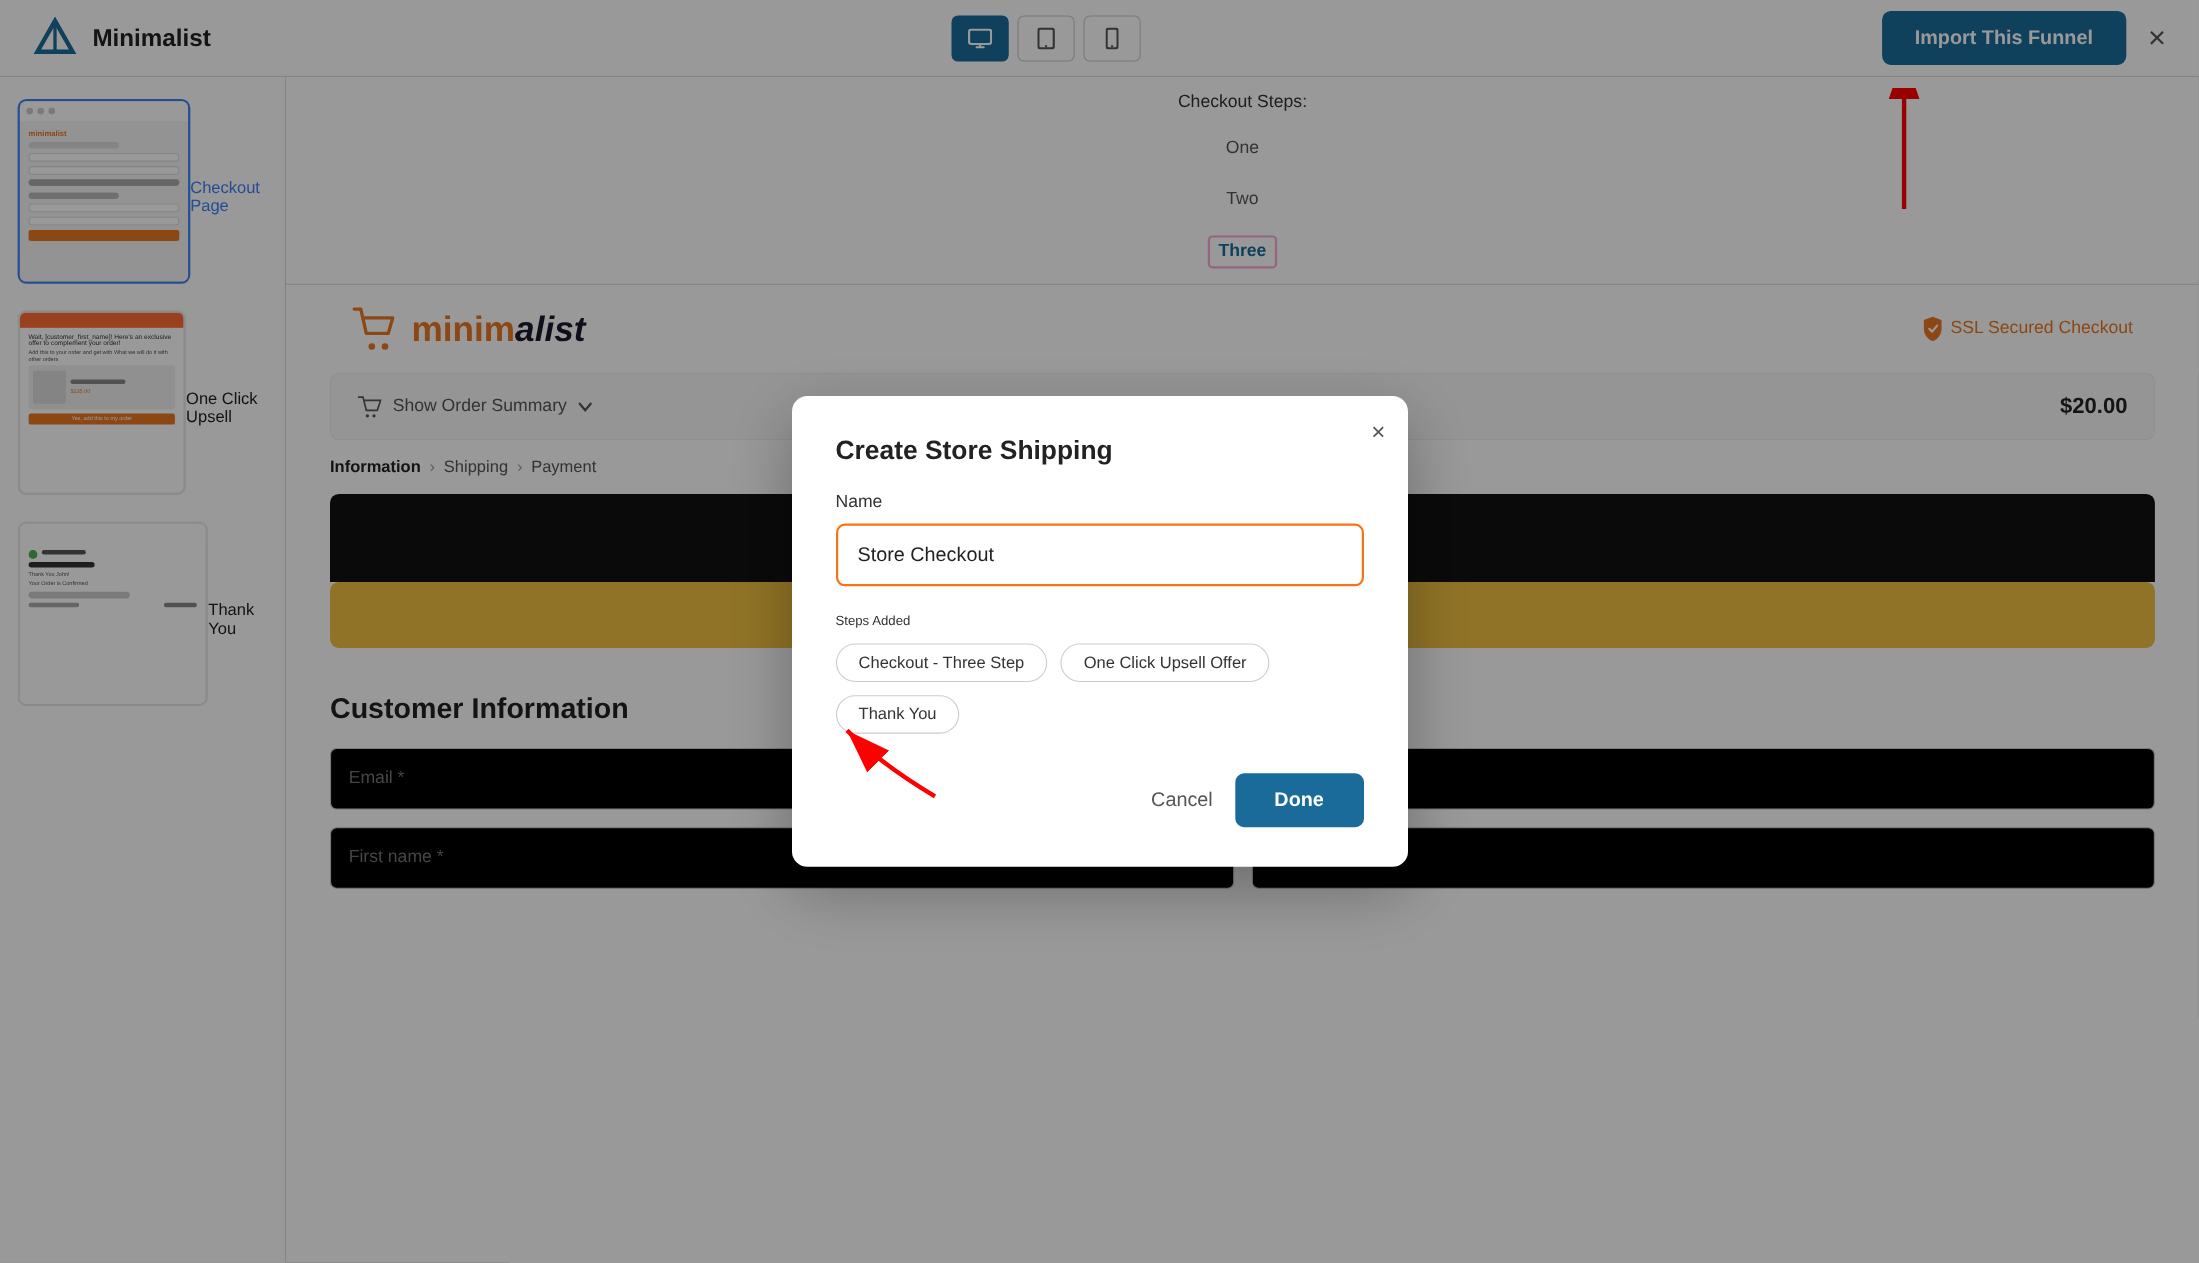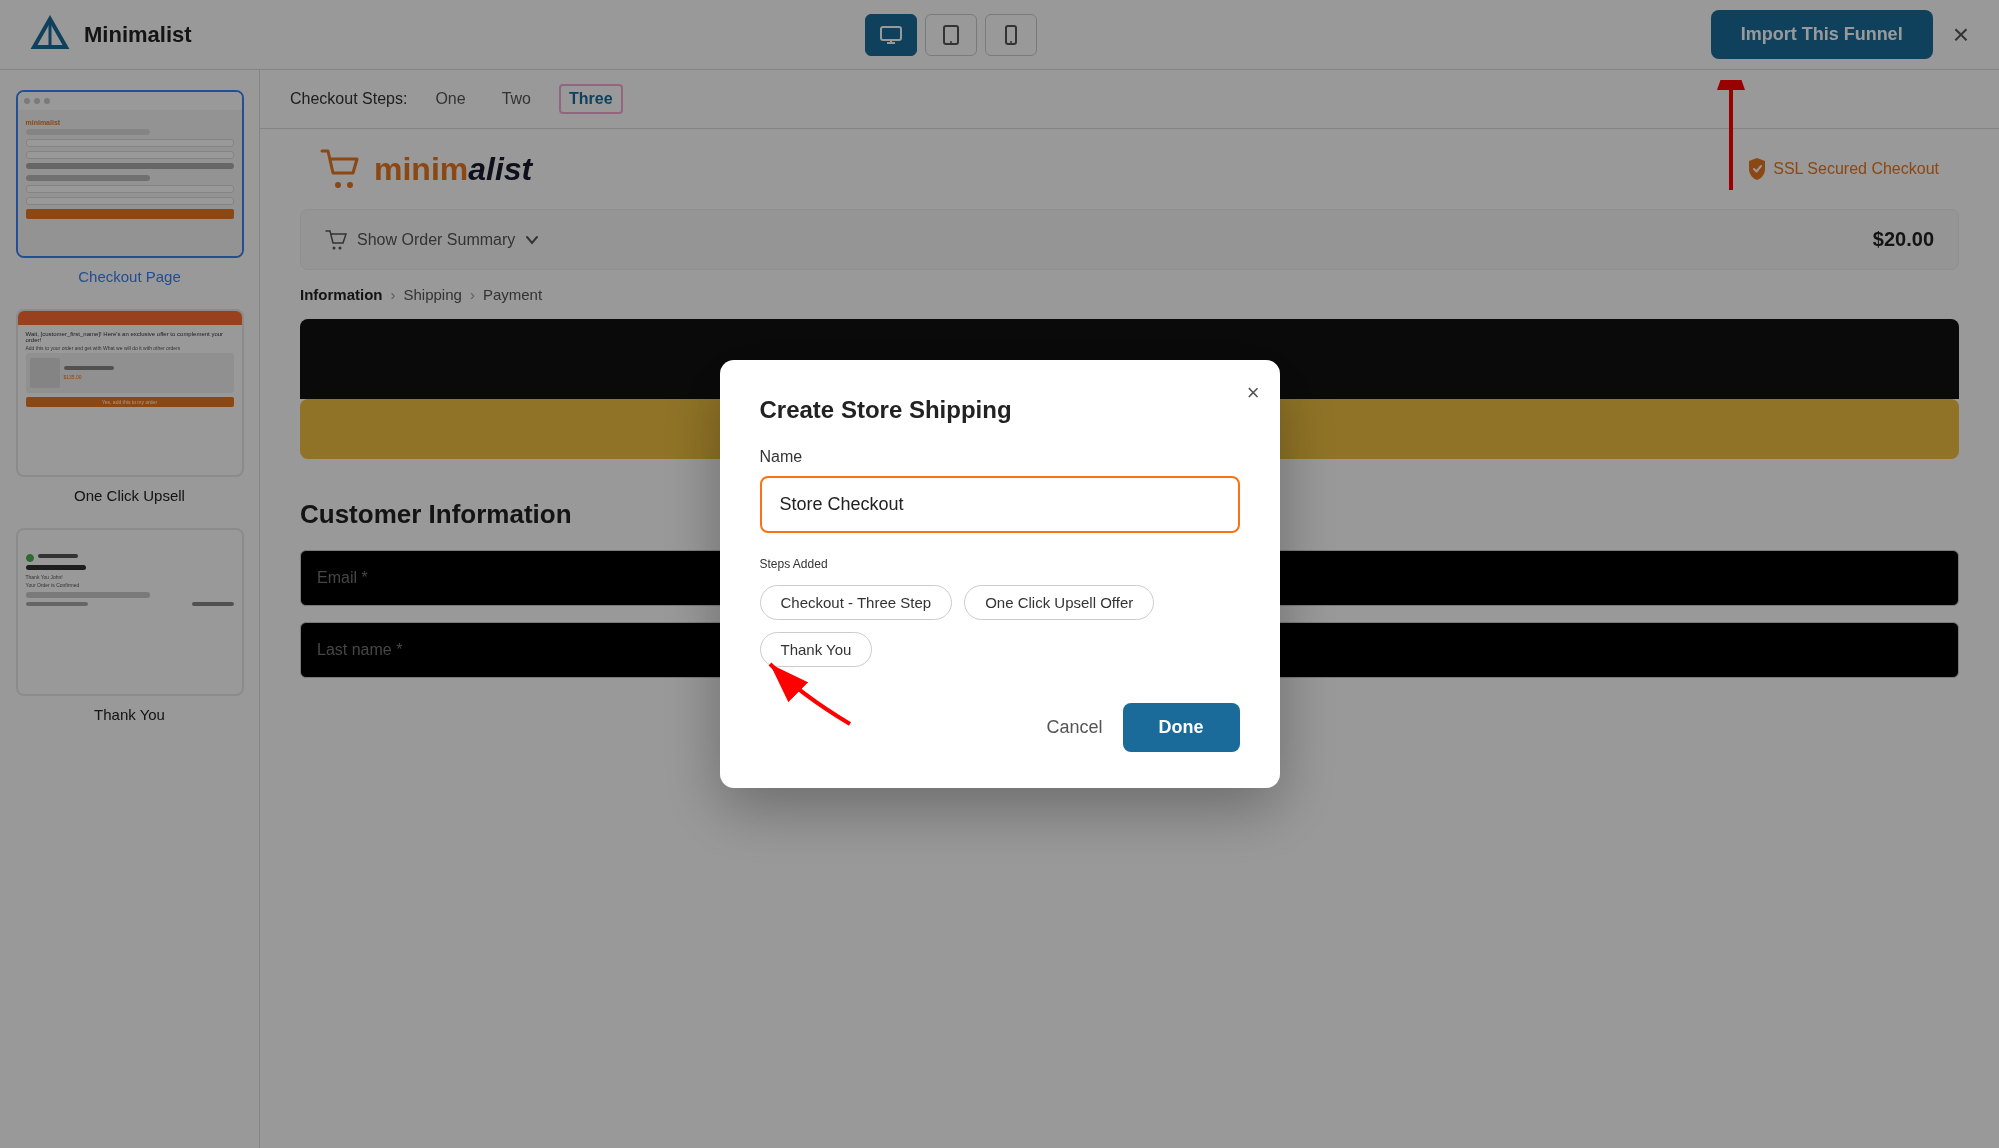--- a/index.html
+++ b/index.html
@@ -29,21 +29,21 @@
     .close-topbar { font-size: 28px; color: #555; cursor: pointer; background: none; border: none; }
 
     
     .main-layout { display: flex; height: calc(1148px - 70px); }
 
     
     .sidebar {
       width: 260px; background: #fff; border-right: 1px solid #ddd;
       display: flex; flex-direction: column; gap: 0; overflow-y: auto; padding: 20px 16px;
     }
-    .sidebar-item { display: flex; flex-direction: column; align-items: center; margin-bottom: 24px; cursor: pointer; }
+    .sidebar-item { display: flex; flex-direction: row; align-items: center; margin-bottom: 24px; cursor: pointer; }
     .sidebar-thumbnail {
       width: 228px; height: 168px; background: #e8e8e8; border-radius: 8px;
       border: 2px solid transparent; overflow: hidden; position: relative;
     }
     .sidebar-thumbnail.selected { border-color: #3b82f6; }
     .sidebar-label { font-size: 15px; color: #3b82f6; margin-top: 10px; font-weight: 500; }
     .sidebar-label.black { color: #222; }
 
     
     .thumb-content { width: 100%; height: 100%; background: #f5f5f5; position: relative; overflow: hidden; }
@@ -57,20 +57,21 @@
     .thumb-orange-btn { background: #e87722; height: 10px; border-radius: 2px; margin-top: 4px; }
     .thumb-text { font-size: 5px; color: #555; margin-bottom: 2px; }
 
     
     .content { flex: 1; display: flex; flex-direction: column; overflow: hidden; position: relative; background: #d8d8d8; }
 
     
     .steps-bar {
       background: #fff; padding: 14px 30px; display: flex; align-items: center; gap: 20px;
       border-bottom: 1px solid #ddd;
+      flex-direction: column;
     }
     .steps-label { font-size: 16px; color: #333; font-weight: 500; }
     .step-btn {
       font-size: 16px; color: #555; cursor: pointer; background: none; border: none; padding: 4px 8px;
     }
     .step-btn.active { color: #1a6b9a; font-weight: 600; border: 2px solid #f9a8d4; border-radius: 4px; }
 
     
     .page-area { flex: 1; overflow-y: auto; background: #d5d5d5; position: relative; }
 
@@ -330,20 +331,21 @@
           <div class="paypal-btn">
             <span style="font-style:italic;font-size:30px;font-weight:900;color:#003087;">Pay</span>
               <span style="font-style:italic;font-size:30px;font-weight:900;color:#009cde;">Pal</span>
           </div>
         </div>
 
         <div class="customer-info">
           <h2 class="section-title">Customer Information</h2>
           <input class="form-field" type="text" placeholder="Email *" style="">
           <div class="form-row">
+            <input class="form-field" type="text" placeholder="First name *" style="">
             <input class="form-field" type="text" placeholder="Last name *" style="">
           </div>
         </div>
 
       </div>
     </div>
   </div>
 </div>
 
 <div class="overlay">

